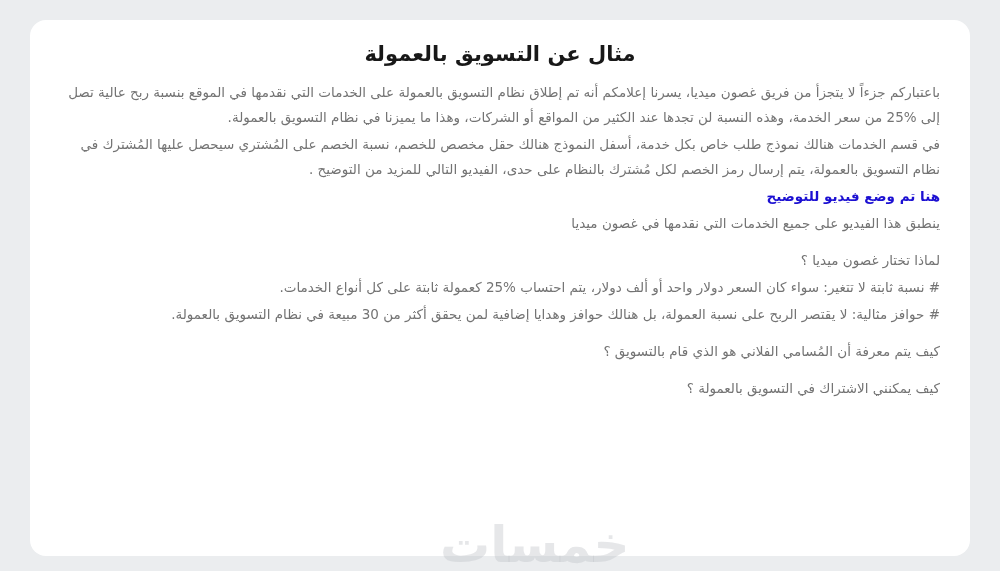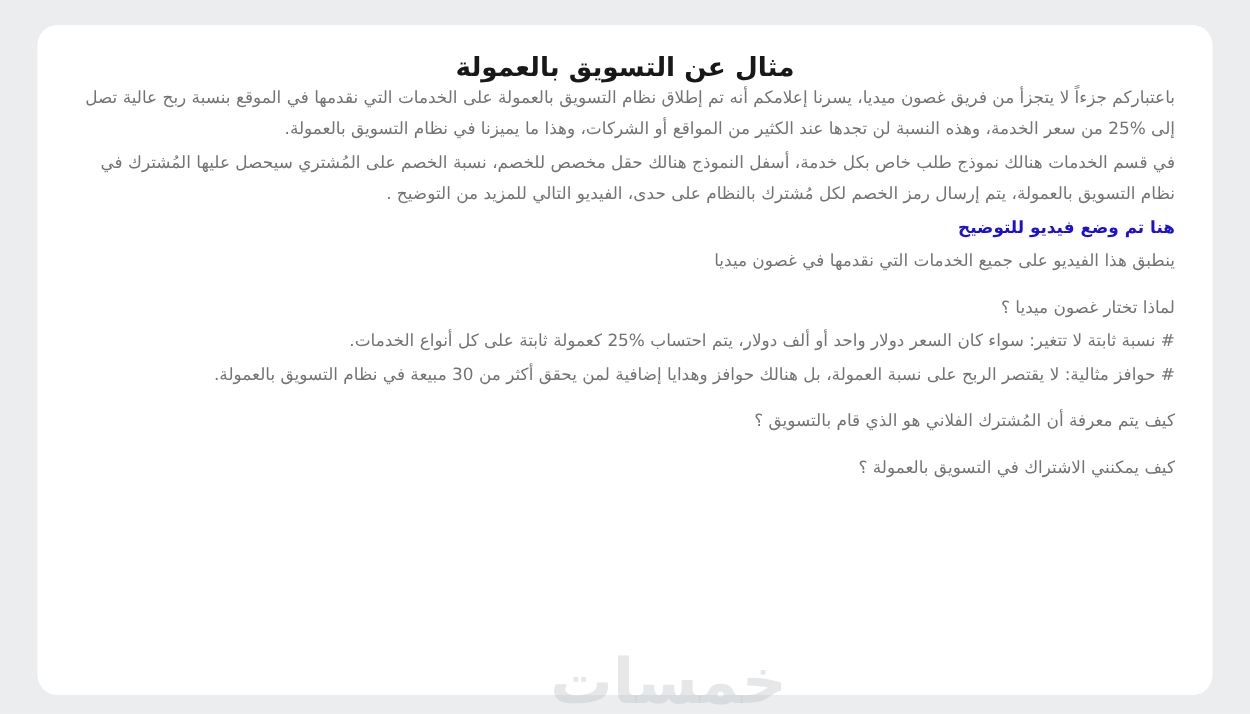--- a/index.html
+++ b/index.html
@@ -23,21 +23,21 @@
     box-sizing: border-box;
     padding: 12px 30px 16px 30px;
     direction: rtl;
     overflow: hidden;
   }
   .page-title {
     text-align: center;
     font-weight: bold;
     font-size: 21px;
     color: #181818;
-    margin: 10px 0 0 0;
+    margin: 10px 0 14px 0;
   }
   .para {
     font-size: 13.5px;
     line-height: 25px;
     color: #737373;
     text-align: right;
     margin: 0 0 2px 0;
   }
   .q-heading {
     margin-top: 12px;
@@ -71,19 +71,19 @@
 
   <p class="para">في قسم الخدمات هنالك نموذج طلب خاص بكل خدمة، أسفل النموذج هنالك حقل مخصص للخصم، نسبة الخصم على المُشتري سيحصل عليها المُشترك في نظام التسويق بالعمولة، يتم إرسال رمز الخصم لكل مُشترك بالنظام على حدى، الفيديو التالي للمزيد من التوضيح .</p>
 
   <a class="para video-link">هنا تم وضع فيديو للتوضيح</a>
   <p class="para">ينطبق هذا الفيديو على جميع الخدمات التي نقدمها في غصون ميديا</p>
 
   <p class="para q-heading">لماذا تختار غصون ميديا ؟</p>
   <p class="para"># نسبة ثابتة لا تتغير: سواء كان السعر دولار واحد أو ألف دولار، يتم احتساب %25 كعمولة ثابتة على كل أنواع الخدمات.</p>
   <p class="para"># حوافز مثالية: لا يقتصر الربح على نسبة العمولة، بل هنالك حوافز وهدايا إضافية لمن يحقق أكثر من 30 مبيعة في نظام التسويق بالعمولة.</p>
 
-  <p class="para q-heading">كيف يتم معرفة أن المُشترك الفلاني هو الذي قام بالتسويق ؟</p>
+  <p class="para q-heading">كيف يتم معرفة أن المُسامي الفلاني هو الذي قام بالتسويق ؟</p>
 
   <p class="para q-heading">كيف يمكنني الاشتراك في التسويق بالعمولة ؟</p>
 
 </div>
 
 <div class="watermark">خمسات</div>
 
 </body></html>

